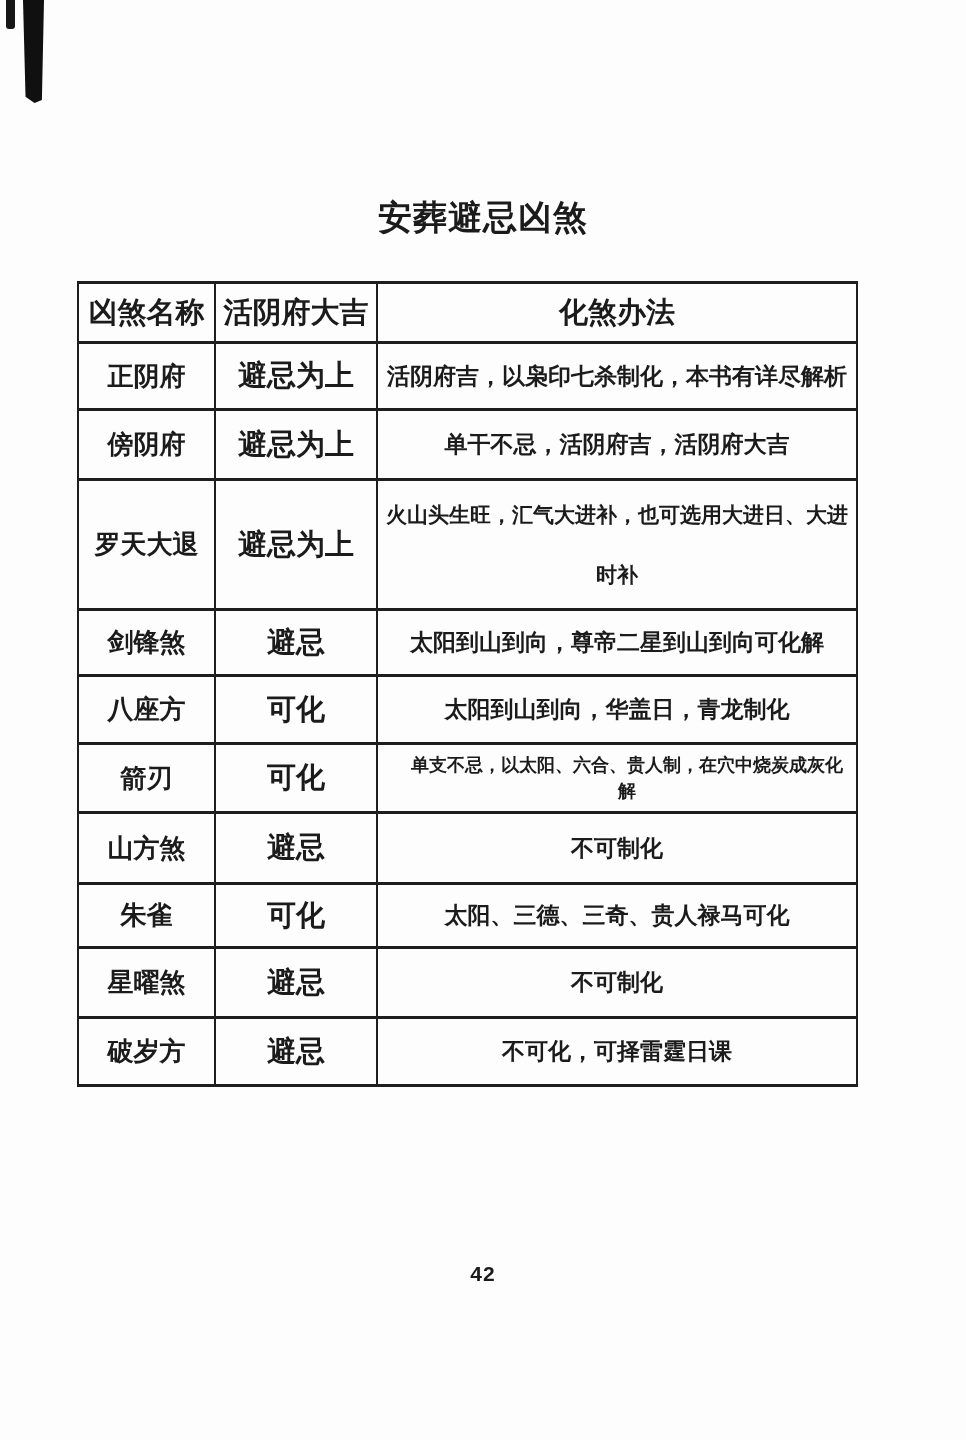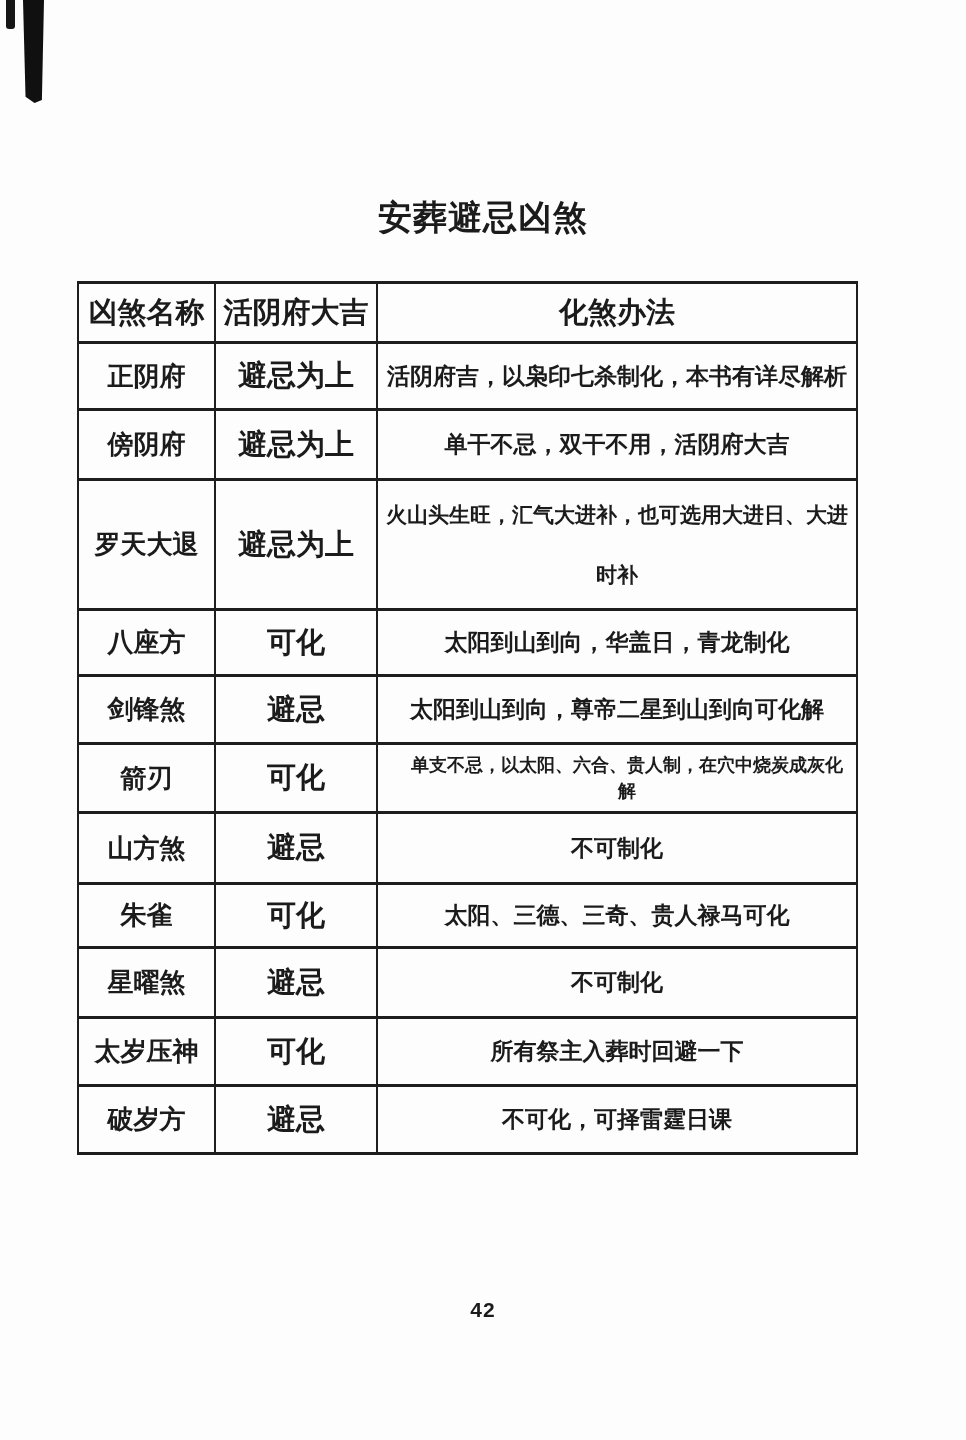--- a/index.html
+++ b/index.html
@@ -84,21 +84,20 @@
     padding-top: 7px;
     line-height: 1.45;
     padding-left: 26px;
   }
 
   .page-num {
     position: absolute; top: 1262px; left: 0; right: 0;
     text-align: center;
     font-size: 21px; font-weight: 600;
     letter-spacing: 1px;
-    margin-top: 36px;
   }
 </style>
 </head>
 <body>
 
 <div class="artifact-1"></div>
 <div class="artifact-2"></div>
 
 <h1 class="doc-title">安葬避忌凶煞</h1>
 
@@ -117,37 +116,37 @@
   </thead>
   <tbody>
     <tr>
       <td class="c-name">正阴府</td>
       <td class="c-method">避忌为上</td>
       <td class="c-res">活阴府吉，以枭印七杀制化，本书有详尽解析</td>
     </tr>
     <tr>
       <td class="c-name">傍阴府</td>
       <td class="c-method">避忌为上</td>
-      <td class="c-res">单干不忌，双干不用，活阴府大吉</td>
+      <td class="c-res">单干不忌，活阴府吉，活阴府大吉</td>
     </tr>
     <tr class="two-line">
       <td class="c-name">罗天大退</td>
       <td class="c-method">避忌为上</td>
       <td class="c-res">火山头生旺，汇气大进补，也可选用大进日、大进
 时补</td>
     </tr>
     <tr>
+      <td class="c-name">剑锋煞</td>
+      <td class="c-method">避忌</td>
+      <td class="c-res">太阳到山到向，尊帝二星到山到向可化解</td>
+    </tr>
+    <tr>
       <td class="c-name">八座方</td>
       <td class="c-method">可化</td>
       <td class="c-res">太阳到山到向，华盖日，青龙制化</td>
-    </tr>
-    <tr>
-      <td class="c-name">剑锋煞</td>
-      <td class="c-method">避忌</td>
-      <td class="c-res">太阳到山到向，尊帝二星到山到向可化解</td>
     </tr>
     <tr class="small-res">
       <td class="c-name">箭刃</td>
       <td class="c-method">可化</td>
       <td class="c-res">单支不忌，以太阳、六合、贵人制，在穴中烧炭成灰化解</td>
     </tr>
     <tr>
       <td class="c-name">山方煞</td>
       <td class="c-method">避忌</td>
       <td class="c-res">不可制化</td>
@@ -156,25 +155,20 @@
       <td class="c-name">朱雀</td>
       <td class="c-method">可化</td>
       <td class="c-res">太阳、三德、三奇、贵人禄马可化</td>
     </tr>
     <tr>
       <td class="c-name">星曜煞</td>
       <td class="c-method">避忌</td>
       <td class="c-res">不可制化</td>
     </tr>
     <tr>
-      <td class="c-name">太岁压神</td>
-      <td class="c-method">可化</td>
-      <td class="c-res">所有祭主入葬时回避一下</td>
-    </tr>
-    <tr>
       <td class="c-name">破岁方</td>
       <td class="c-method">避忌</td>
       <td class="c-res">不可化，可择雷霆日课</td>
     </tr>
   </tbody>
 </table>
 
 <div class="page-num">42</div>
 
 </body></html>

